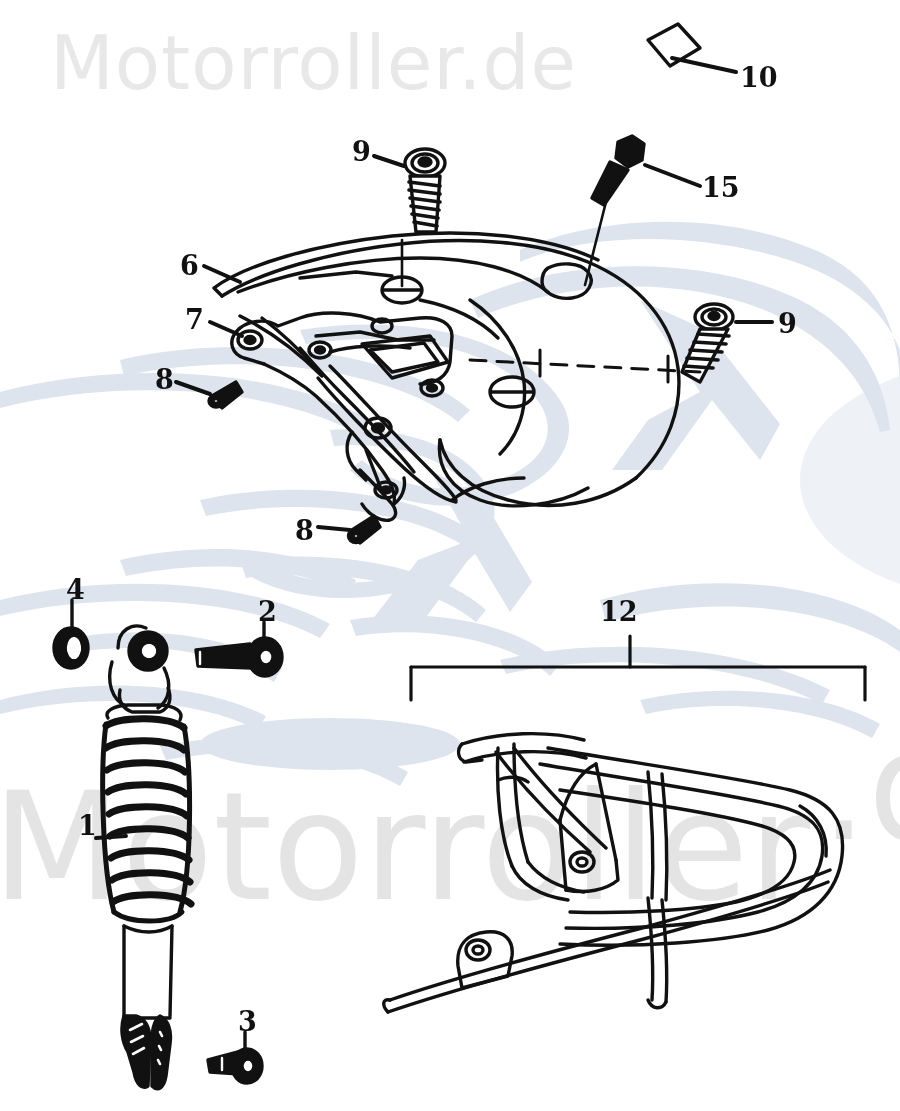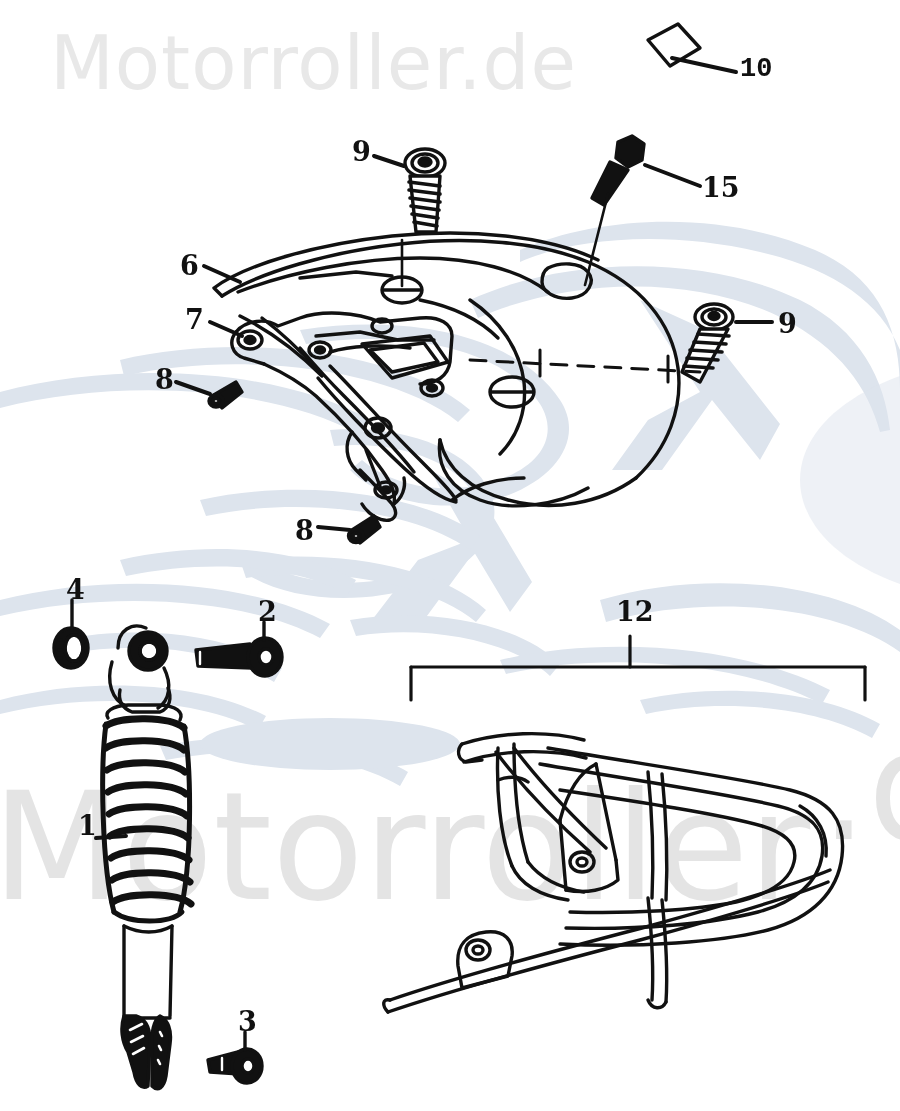--- a/index.html
+++ b/index.html
@@ -339,17 +339,17 @@
   <div class="callout" style="left:78px;  top:812px;">1</div>
   <div class="callout" style="left:258px; top:598px;">2</div>
   <div class="callout" style="left:238px; top:1008px;">3</div>
   <div class="callout" style="left:66px;  top:576px;">4</div>
   <div class="callout" style="left:180px; top:252px;">6</div>
   <div class="callout" style="left:185px; top:306px;">7</div>
   <div class="callout" style="left:155px; top:366px;">8</div>
   <div class="callout" style="left:295px; top:517px;">8</div>
   <div class="callout" style="left:352px; top:138px;">9</div>
   <div class="callout" style="left:778px; top:310px;">9</div>
-  <div class="callout" style="left:740px; top:56px;font-family:Liberation Mono, monospace;">10</div>
+  <div class="callout" style="left:740px; top:64px;">10</div>
   <div class="callout" style="left:702px; top:174px;">15</div>
-  <div class="callout" style="left:616px; top:598px;">12</div>
+  <div class="callout" style="left:600px; top:598px;">12</div>
 
 </div>
 
 </body></html>

